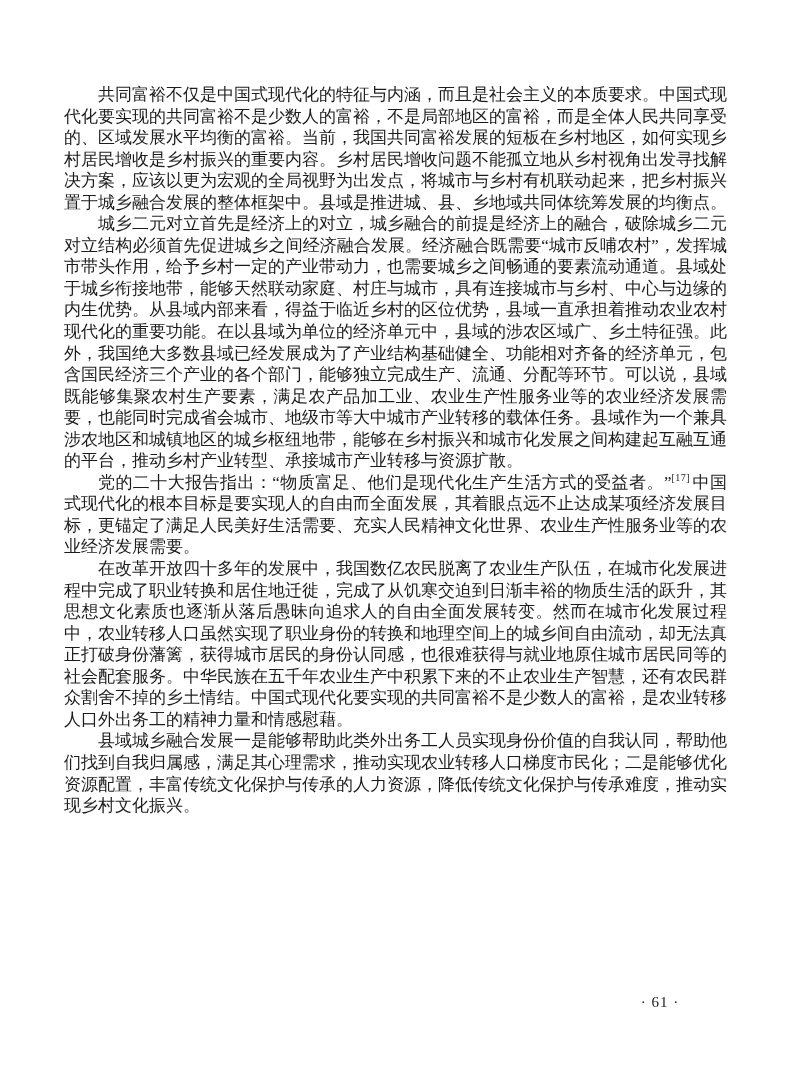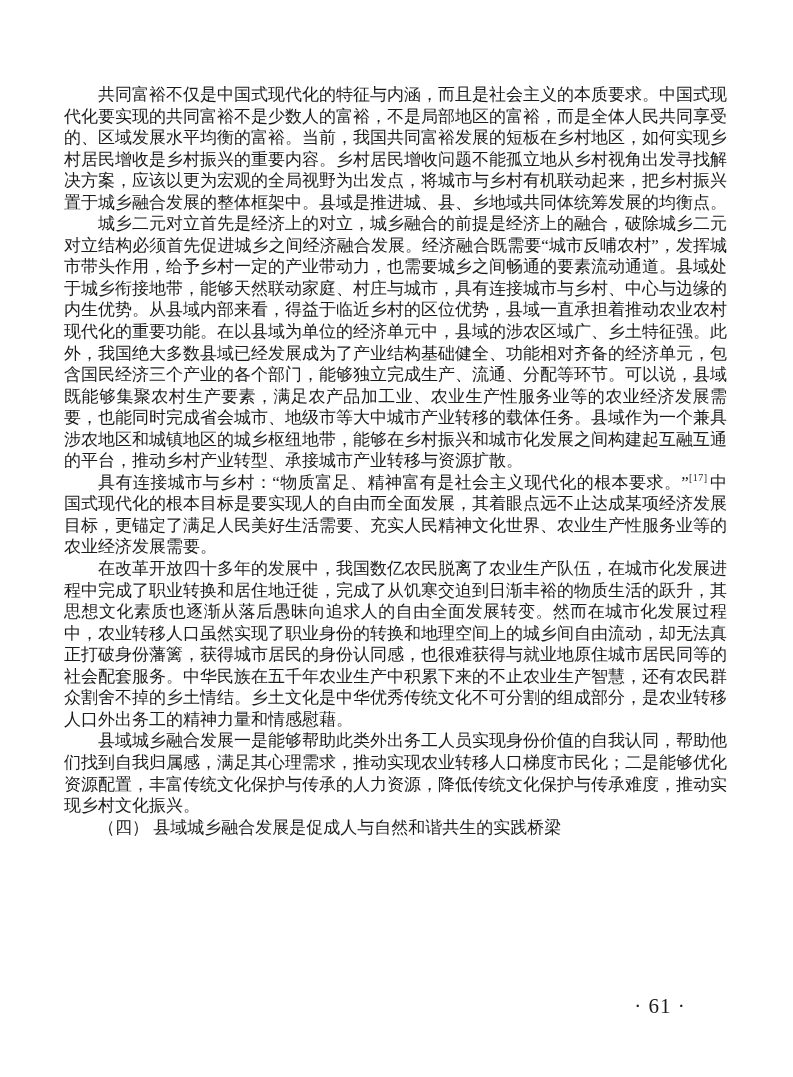--- a/index.html
+++ b/index.html
@@ -40,42 +40,41 @@
     letter-spacing: 0.5px;
     padding-right: 2px;
     margin-top: 11px;
   }
   .page-number {
     position: absolute;
     top: 994px;
     left: 615px;
     width: 90px;
     text-align: center;
-    font-size: 21px;
+    font-size: 15px;
     color: #1c1c1c;
     letter-spacing: 1px;
   }
 </style>
 </head>
 <body>
 
 <div class="page">
   <div class="content">
 
     <p class="para">共同富裕不仅是中国式现代化的特征与内涵，而且是社会主义的本质要求。中国式现代化要实现的共同富裕不是少数人的富裕，不是局部地区的富裕，而是全体人民共同享受的、区域发展水平均衡的富裕。当前，我国共同富裕发展的短板在乡村地区，如何实现乡村居民增收是乡村振兴的重要内容。乡村居民增收问题不能孤立地从乡村视角出发寻找解决方案，应该以更为宏观的全局视野为出发点，将城市与乡村有机联动起来，把乡村振兴置于城乡融合发展的整体框架中。县域是推进城、县、乡地域共同体统筹发展的均衡点。</p>
 
     <p class="para">城乡二元对立首先是经济上的对立，城乡融合的前提是经济上的融合，破除城乡二元对立结构必须首先促进城乡之间经济融合发展。经济融合既需要“城市反哺农村”，发挥城市带头作用，给予乡村一定的产业带动力，也需要城乡之间畅通的要素流动通道。县域处于城乡衔接地带，能够天然联动家庭、村庄与城市，具有连接城市与乡村、中心与边缘的内生优势。从县域内部来看，得益于临近乡村的区位优势，县域一直承担着推动农业农村现代化的重要功能。在以县域为单位的经济单元中，县域的涉农区域广、乡土特征强。此外，我国绝大多数县域已经发展成为了产业结构基础健全、功能相对齐备的经济单元，包含国民经济三个产业的各个部门，能够独立完成生产、流通、分配等环节。可以说，县域既能够集聚农村生产要素，满足农产品加工业、农业生产性服务业等的农业经济发展需要，也能同时完成省会城市、地级市等大中城市产业转移的载体任务。县域作为一个兼具涉农地区和城镇地区的城乡枢纽地带，能够在乡村振兴和城市化发展之间构建起互融互通的平台，推动乡村产业转型、承接城市产业转移与资源扩散。</p>
 
 
-    <p class="para"><span>具有连接城市与乡村：“物质富足、精神富有是社会主义现代化的根本要求。”</span><sup class="cite">[17]</sup><span>中国式现代化的根本目标是要实现人的自由而全面发展，其着眼点远不止达成某项经济发展目标，更锚定了满足人民美好生活需要、充实人民精神文化世界、农业生产性服务业等的农业经济发展需要。</span></p>
+    <p class="para"><span>党的二十大报告指出：“物质富足、他们是现代化生产生活方式的受益者。”</span><sup class="cite">[17]</sup><span>中国式现代化的根本目标是要实现人的自由而全面发展，其着眼点远不止达成某项经济发展目标，更锚定了满足人民美好生活需要、充实人民精神文化世界、农业生产性服务业等的农业经济发展需要。</span></p>
 
-    <p class="para">在改革开放四十多年的发展中，我国数亿农民脱离了农业生产队伍，在城市化发展进程中完成了职业转换和居住地迁徙，完成了从饥寒交迫到日渐丰裕的物质生活的跃升，其思想文化素质也逐渐从落后愚昧向追求人的自由全面发展转变。然而在城市化发展过程中，农业转移人口虽然实现了职业身份的转换和地理空间上的城乡间自由流动，却无法真正打破身份藩篱，获得城市居民的身份认同感，也很难获得与就业地原住城市居民同等的社会配套服务。中华民族在五千年农业生产中积累下来的不止农业生产智慧，还有农民群众割舍不掉的乡土情结。乡土文化是中华优秀传统文化不可分割的组成部分，是农业转移人口外出务工的精神力量和情感慰藉。</p>
+    <p class="para">在改革开放四十多年的发展中，我国数亿农民脱离了农业生产队伍，在城市化发展进程中完成了职业转换和居住地迁徙，完成了从饥寒交迫到日渐丰裕的物质生活的跃升，其思想文化素质也逐渐从落后愚昧向追求人的自由全面发展转变。然而在城市化发展过程中，农业转移人口虽然实现了职业身份的转换和地理空间上的城乡间自由流动，却无法真正打破身份藩篱，获得城市居民的身份认同感，也很难获得与就业地原住城市居民同等的社会配套服务。中华民族在五千年农业生产中积累下来的不止农业生产智慧，还有农民群众割舍不掉的乡土情结。中国式现代化要实现的共同富裕不是少数人的富裕，是农业转移人口外出务工的精神力量和情感慰藉。</p>
 
 
     <p class="para">县域城乡融合发展一是能够帮助此类外出务工人员实现身份价值的自我认同，帮助他们找到自我归属感，满足其心理需求，推动实现农业转移人口梯度市民化；二是能够优化资源配置，丰富传统文化保护与传承的人力资源，降低传统文化保护与传承难度，推动实现乡村文化振兴。</p>
 
-    <p class="para heading">（四） 县域城乡融合发展是促成人与自然和谐共生的实践桥梁</p>
 
 
   </div>
 
   <div class="page-number">· 61 ·</div>
 </div>
 
 </body></html>

